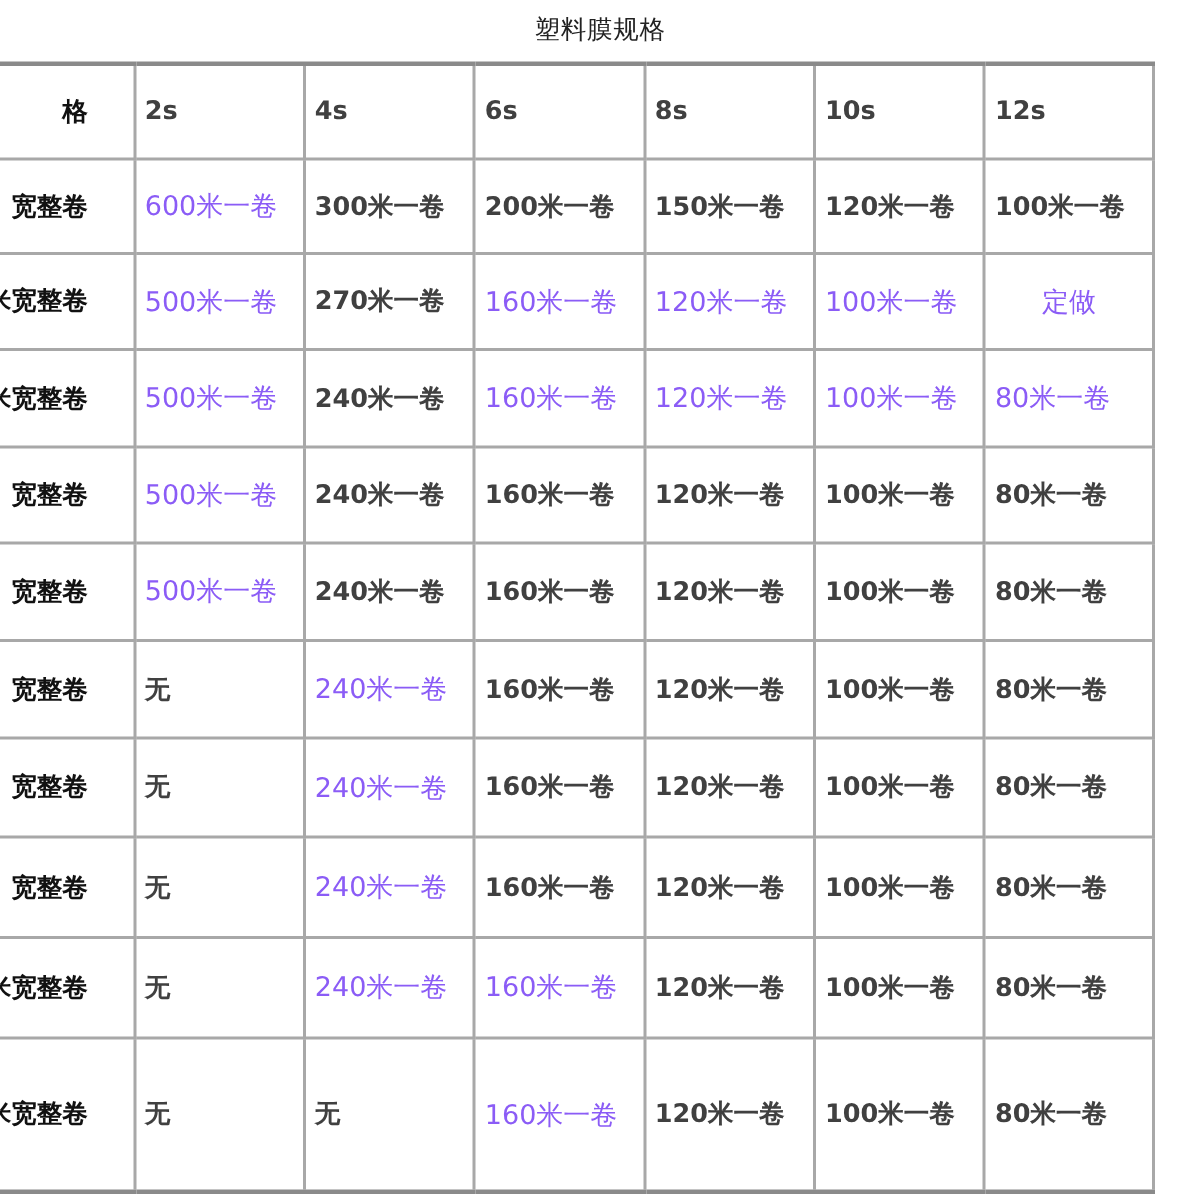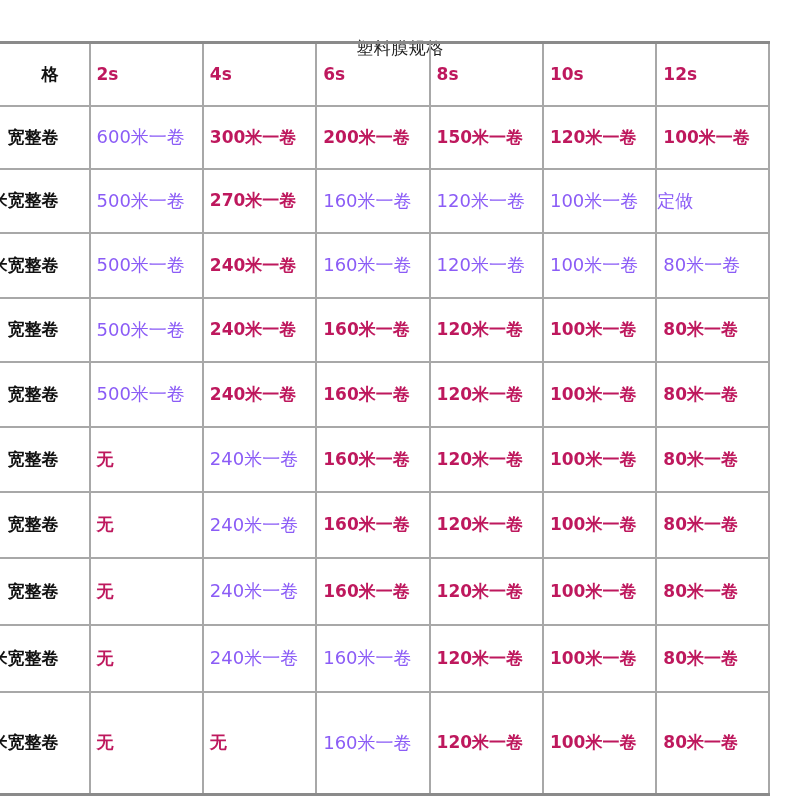--- a/index.html
+++ b/index.html
@@ -17,21 +17,20 @@
     }
     .title {
       position: absolute;
       top: 8px;
       left: 0;
       width: 800px;
       text-align: center;
       font-size: 17px;
       color: #222;
       letter-spacing: 0.5px;
-      margin-top: 29px;
     }
     .spec-table {
       position: absolute;
       top: 41px;
       left: -30px;
       border-collapse: collapse;
       table-layout: fixed;
     }
     .spec-table td {
       border: 2px solid #a8a8a8;
@@ -42,28 +41,29 @@
       vertical-align: middle;
     }
     .spec-table tr.header-row td {
       border-top: 3px solid #8a8a8a;
     }
     .spec-table tr:last-child td {
       border-bottom: 3px solid #8a8a8a;
     }
     .spec-table td.bold {
       font-weight: bold;
-      color: #be185d;
+      color: #404040;
     }
     .spec-table td.regular {
       font-weight: normal;
       color: #8b5cf6;
       font-size: 18px;
     }
     .spec-table td.center {
+      text-align: center;
       padding-left: 0;
       margin-top: 48px;
     }
     .spec-table td.row-label {
       font-weight: bold;
       color: #111;
       padding-left: 0;
       text-align: right;
       padding-right: 30px;
     }

